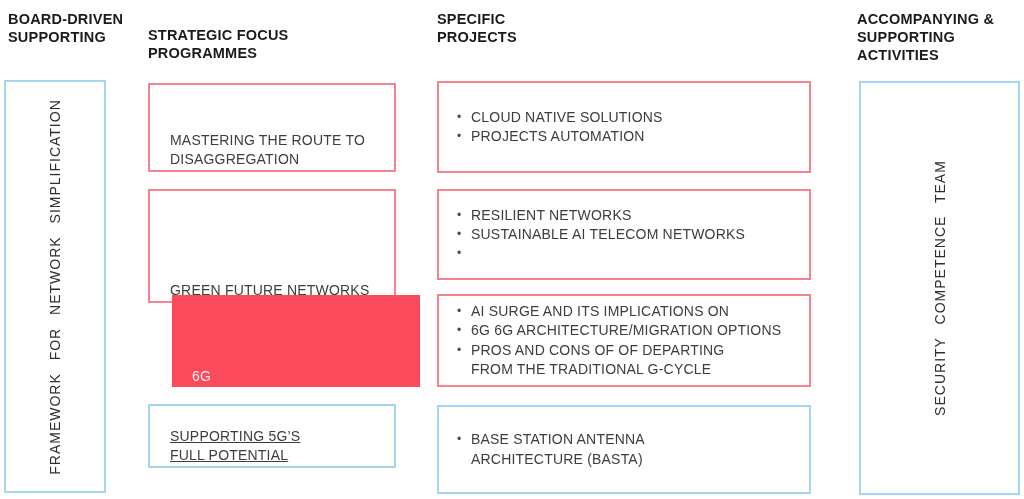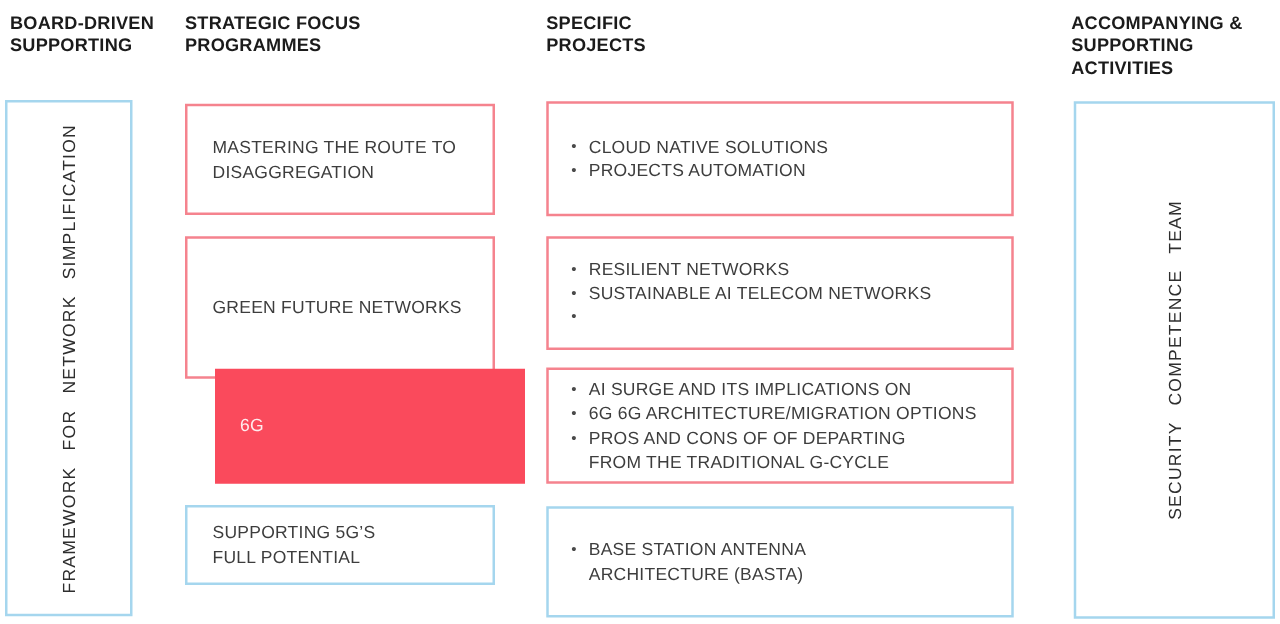--- a/index.html
+++ b/index.html
@@ -16,53 +16,53 @@
   .canvas{position:relative;width:1024px;height:499px;background:#ffffff;overflow:hidden;}
 
   
   .col-header{
     position:absolute;top:10px;
     font-size:14.5px;font-weight:700;line-height:1.25;
     color:var(--header_text);letter-spacing:.2px;
     white-space:pre-line;
   }
   .h1{left:8px;}
-  .h2{left:148px;}
+  .h2{left:148px;margin-top:16px;}
   .h3{left:437px;}
   .h4{left:857px;}
 
   
   .vbox{
     position:absolute;background:#fff;
     border:2px solid var(--border_blue);
     display:flex;align-items:center;justify-content:center;
   }
   .vbox.left{left:4px;top:80px;width:102px;height:413px;}
   .vbox.right{left:859px;top:81px;width:161px;height:414px;}
   .vtext{
     transform:rotate(-90deg);white-space:nowrap;
     font-size:14px;color:#2e2e2e;
     letter-spacing:1px;word-spacing:8px;
   }
 
   
   .pbox{
     position:absolute;left:148px;width:248px;background:#fff;
-    display:flex;align-items:center;
+    display:flex;align-items:flex-end;
     padding-left:20px;padding-right:12px;
     font-size:14px;color:var(--body_text);line-height:1.4;
     letter-spacing:.2px;white-space:pre-line;
   }
   .pbox.red-outline{border:2px solid var(--border_red);}
   .pbox.blue-outline{border:2px solid var(--border_blue);}
   .pbox.red-fill{background:var(--accent_red);border:none;color:var(--fill_label_text);}
   .p1{top:83px;height:89px;}
   .p2{top:189px;height:114px;}
   .p3{top:295px;height:92px;margin-left:24px;}
-  .p4{top:404px;height:64px;}
+  .p4{top:404px;height:64px;text-decoration:underline;}
 
   
   .jbox{
     position:absolute;left:437px;width:374px;background:#fff;
     display:flex;align-items:center;
     padding-left:18px;padding-right:10px;
   }
   .jbox.red-outline{border:2px solid var(--border_red);}
   .jbox.blue-outline{border:2px solid var(--border_blue);}
   .j1{top:81px;height:92px;}

